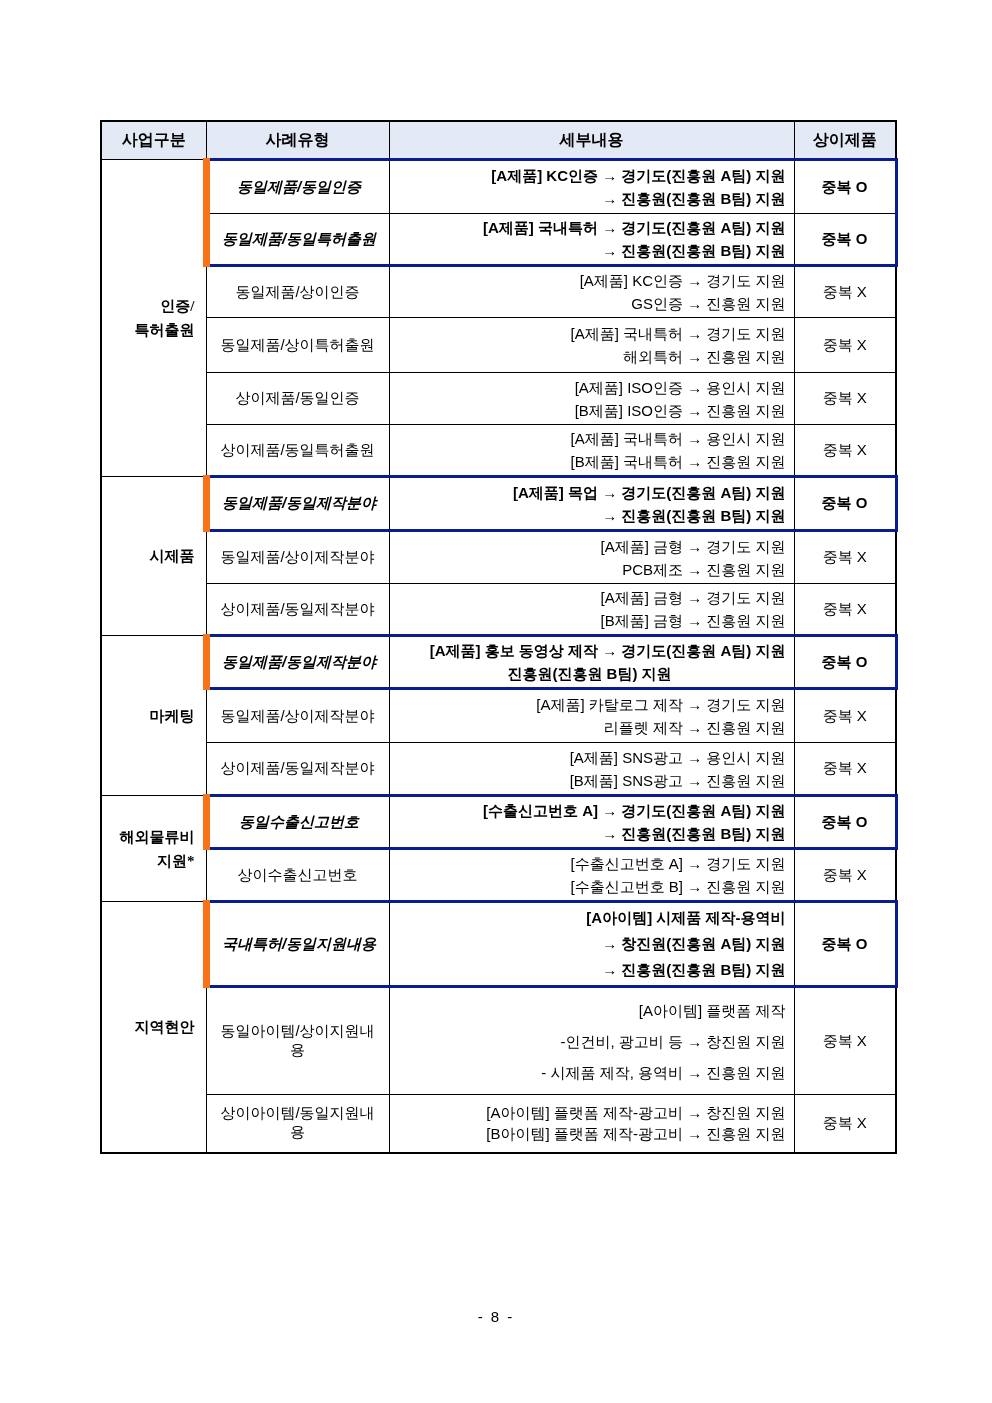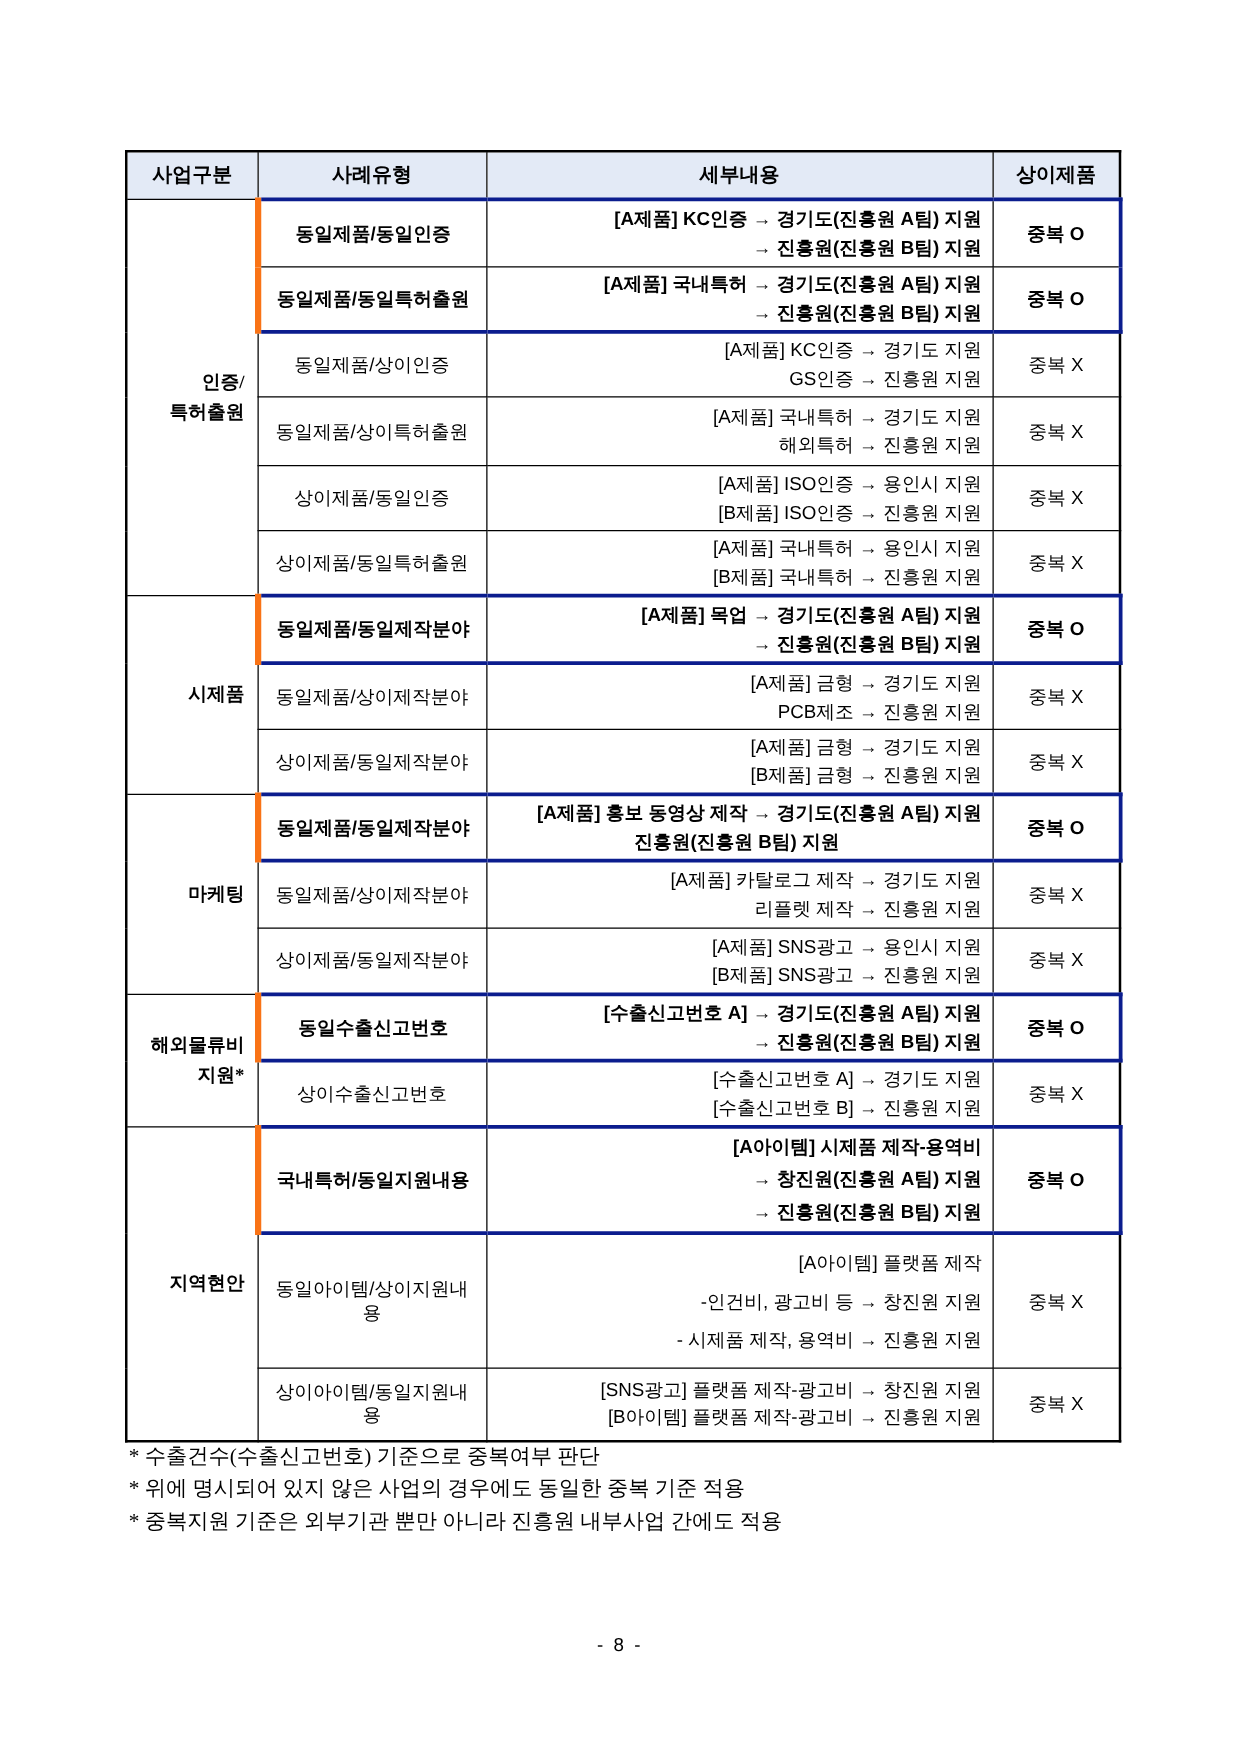--- a/index.html
+++ b/index.html
@@ -57,21 +57,21 @@
   .lh-sm .line { line-height: 21px; }
   .ind-md  { padding-left: 62px; }
   .ind-lg  { padding-left: 115px; }
   .ind-xl  { padding-left: 140px; }
   .ind-2xl { padding-left: 162px; }
   .r { text-align: center; padding-right: 4px; }
   tr.hl .case-cell, tr.hl .detail-cell { font-weight: bold; }
   
   tr.hl-top  td.bx   { border-top: 3px solid #0b1d8e; }
   tr.hl-bot  td.bx   { border-bottom: 3px solid #0b1d8e; }
-  td.bx-l { border-left: 5px solid #f97316; }
+  td.bx-l { border-left: 7px solid #f97316; font-style: italic; }
   td.bx-r { border-right: 3px solid #0b1d8e; font-weight: bold; }
   .footnotes {
     position: absolute;
     left: 103px;
     top: 1152px;
     width: 800px;
     font-size: 17px;
     line-height: 26px;
     font-family: "Liberation Serif", serif;
   }
@@ -243,29 +243,24 @@
       <td class="detail-cell">
         <span class="line">[A아이템] 플랫폼 제작</span>
         <span class="line">-인건비, 광고비 등 → 창진원 지원</span>
         <span class="line">- 시제품 제작, 용역비 → 진흥원 지원</span>
       </td>
       <td class="dup-cell">중복 X</td>
     </tr>
     <tr class="lh-sm" style="height:58px">
       <td class="case-cell">상이아이템/동일지원내용</td>
       <td class="detail-cell">
-        <span class="line">[SNS광고] 플랫폼 제작-광고비 → 창진원 지원</span>
+        <span class="line">[A아이템] 플랫폼 제작-광고비 → 창진원 지원</span>
         <span class="line">[B아이템] 플랫폼 제작-광고비 → 진흥원 지원</span>
       </td>
       <td class="dup-cell">중복 X</td>
     </tr>
   </tbody>
     </table>
 
-  <div class="footnotes">
-    <span class="footnote">* 수출건수(수출신고번호) 기준으로 중복여부 판단</span>
-    <span class="footnote">* 위에 명시되어 있지 않은 사업의 경우에도 동일한 중복 기준 적용</span>
-    <span class="footnote">* 중복지원 기준은 외부기관 뿐만 아니라 진흥원 내부사업 간에도 적용</span>
-  </div>
 
   <div class="page-number">- 8 -</div>
 
 </div>
 
 </body></html>

